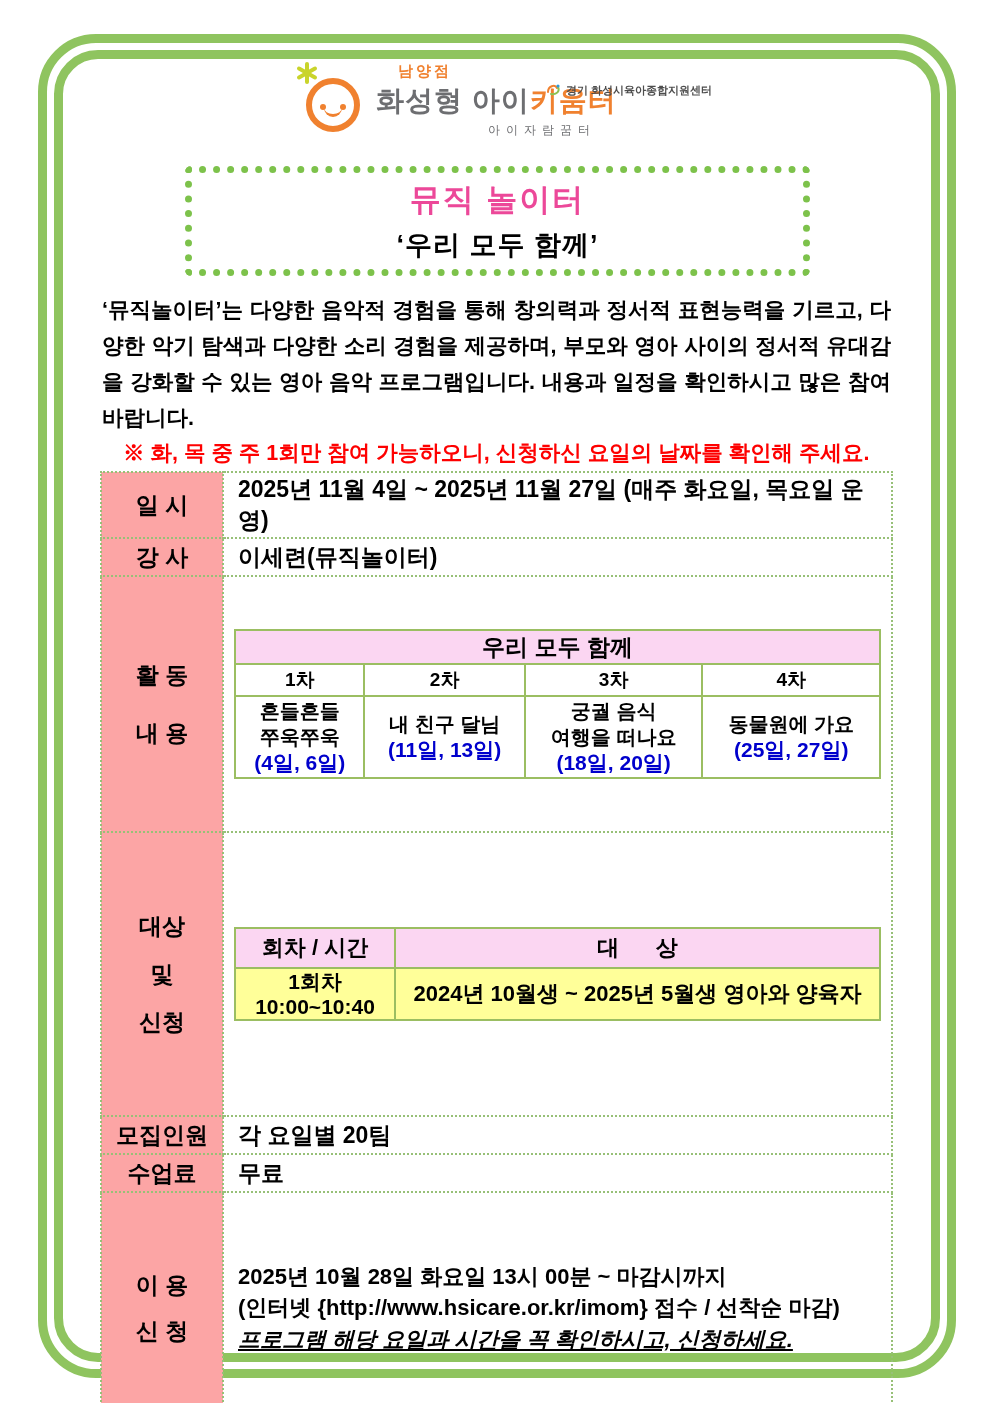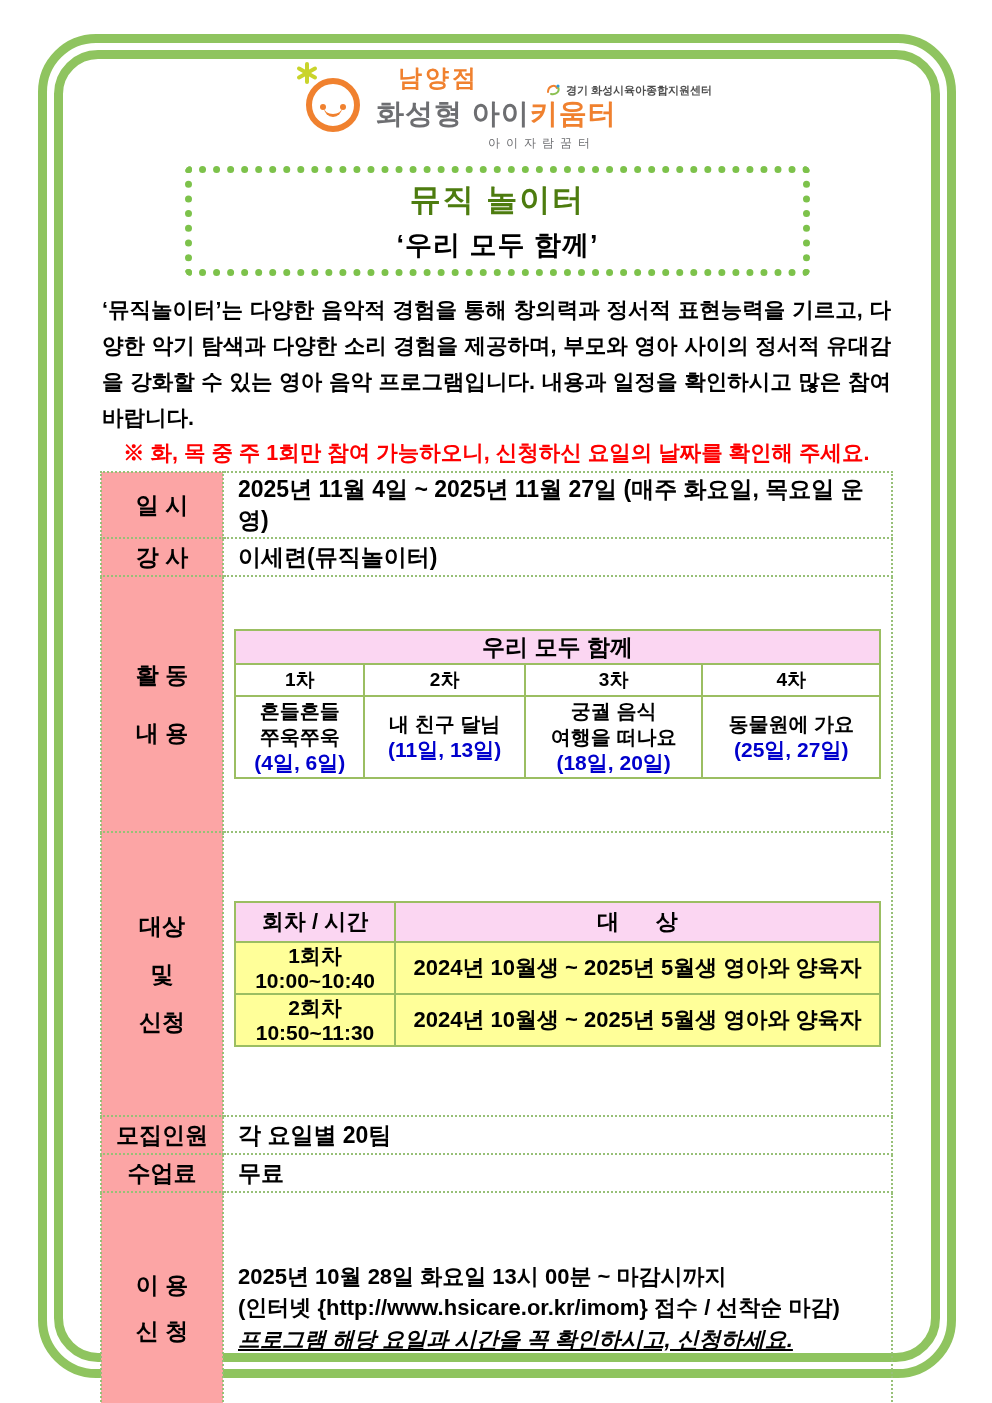--- a/index.html
+++ b/index.html
@@ -27,32 +27,32 @@
   .logo-row { position:relative; height:96px; }
   .face { position:absolute; left:206px; top:16px; width:54px; height:54px;
           border:6px solid #F0812F; border-radius:50%; background:#fff; }
   .face .eye { position:absolute; top:20px; width:6px; height:6px; border-radius:50%; background:#F0812F; }
   .face .eye.l { left:8px; } .face .eye.r { right:8px; }
   .face .smile { position:absolute; left:12px; top:22px; width:18px; height:11px;
                  border:3px solid #F0812F; border-top:none; border-left:none; border-right:none; border-radius:0 0 12px 12px; }
   .star { position:absolute; left:196px; top:0px; width:22px; height:22px; }
   .star svg { display:block; }
   .logo-text { position:absolute; left:276px; top:0; }
-  .branch { color:#F0812F; font-size:24px; font-weight:bold; letter-spacing:3px; margin-left:22px; }
+  .branch { color:#F0812F; font-size:15px; font-weight:bold; letter-spacing:3px; margin-left:22px; }
   .logo-main { font-size:28px; font-weight:bold; letter-spacing:1px; line-height:40px; }
   .logo-main .gray { color:#6D6E71; } .logo-main .orange { color:#F0812F; }
   .tagline { font-size:12px; color:#6D6E71; letter-spacing:6px; margin-left:112px; margin-top:1px; }
   .partner { position:absolute; left:446px; top:20px; display:flex; align-items:center; gap:4px;
              font-size:11px; font-weight:bold; color:#4d4d4d; white-space:nowrap; }
 
   
   .title-box { width:625px; height:110px; margin:8px 0 0 85px;
                border:7px dotted #7DC24B; border-radius:6px;
                display:flex; flex-direction:column; align-items:center; justify-content:center; gap:6px; }
-  .title-box .t1 { font-size:31px; font-weight:bold; color:#4d7c0f; letter-spacing:2px;text-align:center; }
+  .title-box .t1 { font-size:31px; font-weight:bold; color:#ec4899; letter-spacing:2px;text-align:center; }
   .title-box .t2 { font-size:27px; font-weight:bold; color:#000; letter-spacing:1px; }
 
   
   .intro { margin:16px 2px 1px 2px; font-size:21.5px; font-weight:bold; line-height:36px;
            text-align:justify; color:#000; }
   .warning { margin:2px 0 4px 23px; font-size:21.5px; font-weight:bold; color:#FE0000; }
 
   
   table.main { width:100%; border-collapse:collapse; table-layout:fixed; }
   table.main td { border:2px dotted #97C077; vertical-align:middle; }
@@ -201,27 +201,20 @@
             <th style="width:160px;">회차 / 시간</th>
             <th>대      상</th>
           </tr>
           <tr>
             <td class="tgt-time">
               <div>1회차</div>
               <div>10:00~10:40</div>
             </td>
             <td class="tgt-val">2024년 10월생 ~ 2025년 5월생 영아와 양육자</td>
           </tr>
-          <tr>
-            <td class="tgt-time">
-              <div>2회차</div>
-              <div>10:50~11:30</div>
-            </td>
-            <td class="tgt-val">2024년 10월생 ~ 2025년 5월생 영아와 양육자</td>
-          </tr>
         </tbody>
             </table>
       </td>
     </tr>
 
     <tr>
       <td class="lbl" style="height:38px;">모집인원</td>
       <td class="val">각 요일별 20팀</td>
     </tr>
 

